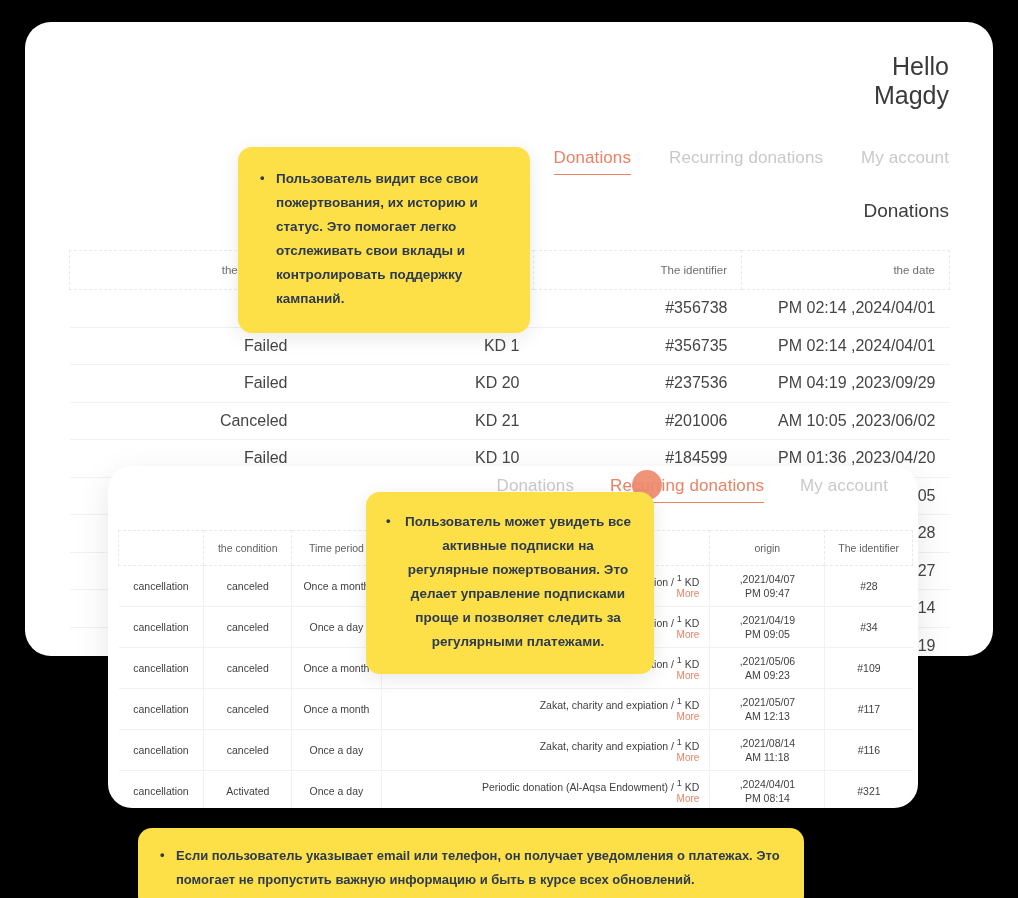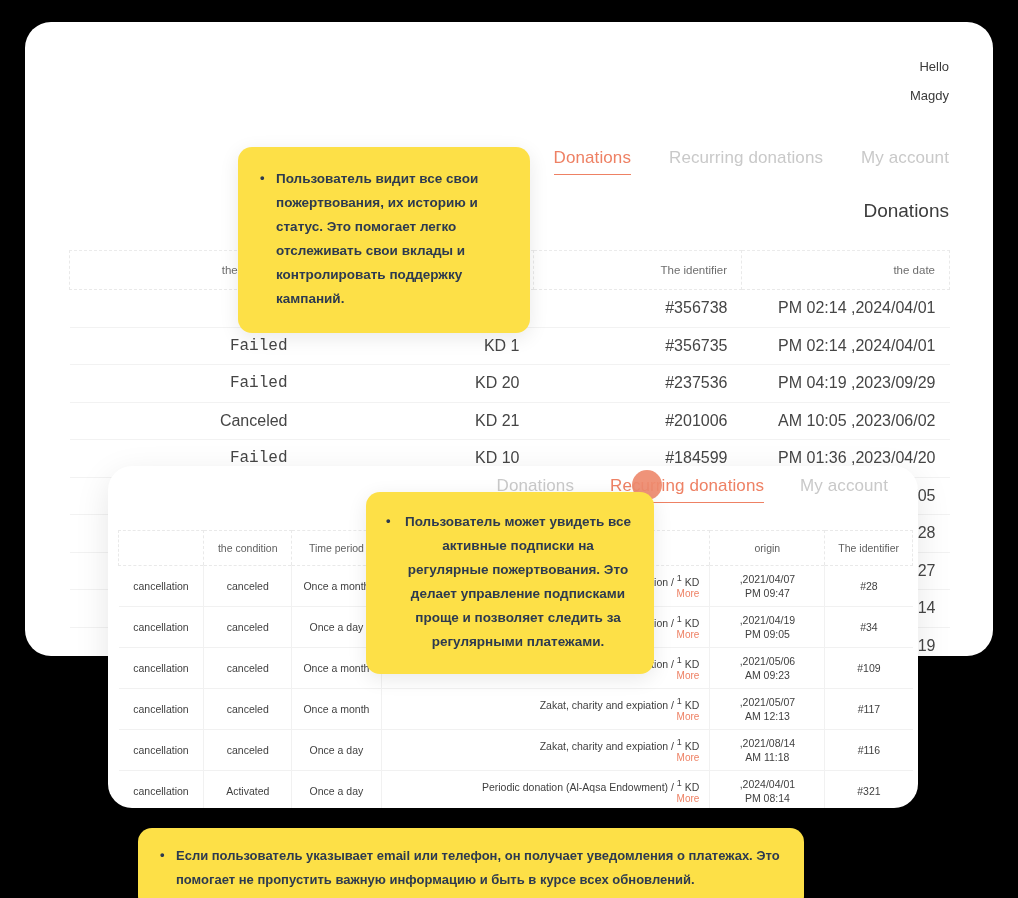--- a/index.html
+++ b/index.html
@@ -31,21 +31,21 @@
     box-shadow: 0 16px 46px rgba(255,255,255,0.0), 0 0 0 0 transparent;
     overflow: hidden;
   }
 
   .greeting {
     position: absolute;
     right: 44px;
     top: 30px;
     text-align: right;
     color: #3a3a3a;
-    font-size: 13px;
+    font-size: 25px;
     line-height: 29px;
     font-weight: 400;
   }
 
   
   .tabs {
     position: absolute;
     right: 44px;
     top: 126px;
     display: flex;
@@ -95,21 +95,21 @@
   .table1 td {
     font-size: 16px;
     color: #454545;
     padding: 0 14px;
     height: 37.5px;
     text-align: right;
     border-bottom: 1px solid #f2f2f2;
     vertical-align: middle;
     white-space: nowrap;
   }
-  .c-failed   { color: #ee8164; font-family: Liberation Mono, monospace; }
+  .c-failed   { color: #ee8164; }
   .c-canceled { color: #c8c8c8; }
   .c-id       { color: #ee8164; }
 
   
   .window2 {
     position: absolute;
     left: 108px;
     top: 466px;
     width: 810px;
     height: 342px;

